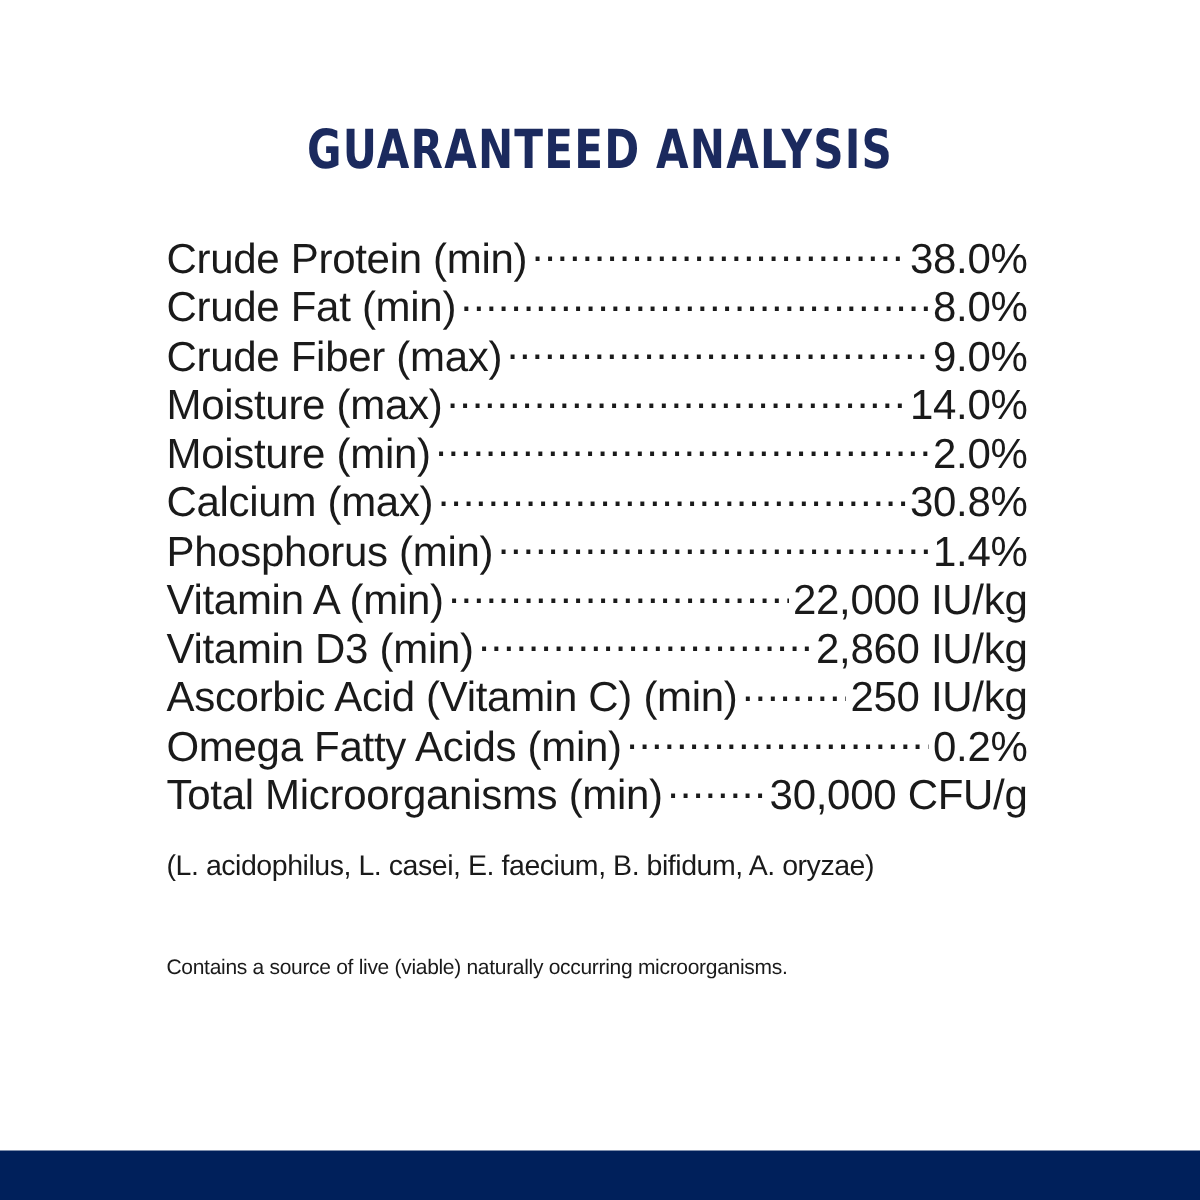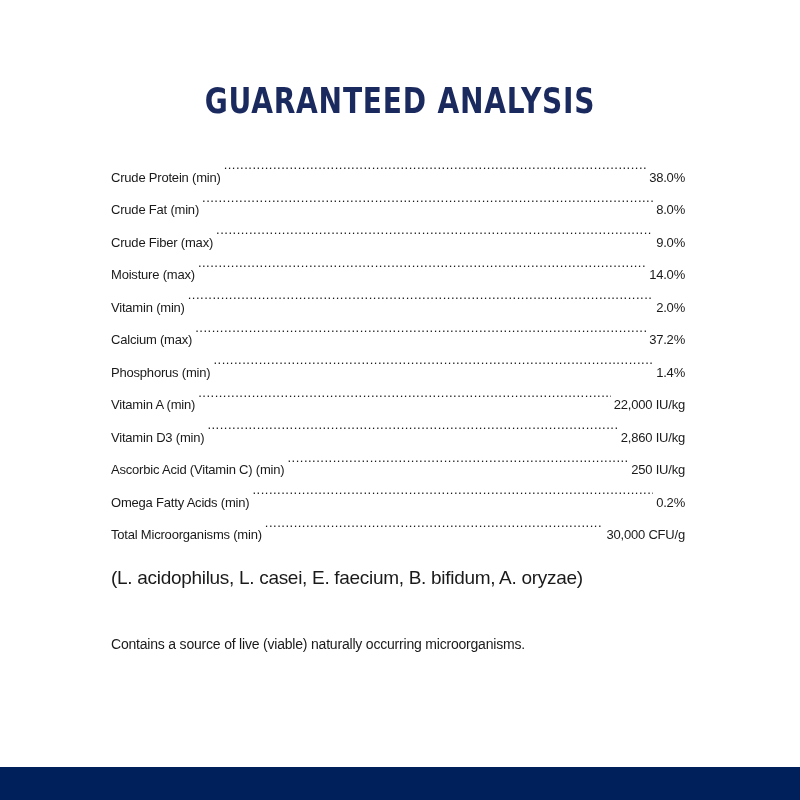--- a/index.html
+++ b/index.html
@@ -18,21 +18,21 @@
       color: #1b2a5e;
       transform: scaleX(0.78);
       transform-origin: center;
     }
     .table {
       position: absolute; left: 111px; top: 149px; width: 574px;
     }
     .row {
       display: flex; align-items: baseline;
       height: 32.5px; line-height: 32.5px;
-      font-size: 13px; white-space: nowrap;
+      font-size: 28px; white-space: nowrap;
       letter-spacing: -0.2px;
     }
     .row .label { flex: 0 0 auto; }
     .row .dots {
       flex: 1 1 auto; overflow: hidden; margin: 0 3px;
       position: relative; height: 32.5px;
     }
     .row .dots::after {
       content: "....................................................................................................................................................................................";
       position: absolute; left: 0; top: 0; letter-spacing: 0.5px;
@@ -72,28 +72,28 @@
       <span class="label">Crude Fiber (max)</span>
       <span class="dots"></span>
       <span class="value">9.0%</span>
     </div>
   <div class="row">
       <span class="label">Moisture (max)</span>
       <span class="dots"></span>
       <span class="value">14.0%</span>
     </div>
   <div class="row">
-      <span class="label">Vitamin (min)</span>
+      <span class="label">Moisture (min)</span>
       <span class="dots"></span>
       <span class="value">2.0%</span>
     </div>
   <div class="row">
       <span class="label">Calcium (max)</span>
       <span class="dots"></span>
-      <span class="value">37.2%</span>
+      <span class="value">30.8%</span>
     </div>
   <div class="row">
       <span class="label">Phosphorus (min)</span>
       <span class="dots"></span>
       <span class="value">1.4%</span>
     </div>
   <div class="row">
       <span class="label">Vitamin A (min)</span>
       <span class="dots"></span>
       <span class="value">22,000 IU/kg</span>

